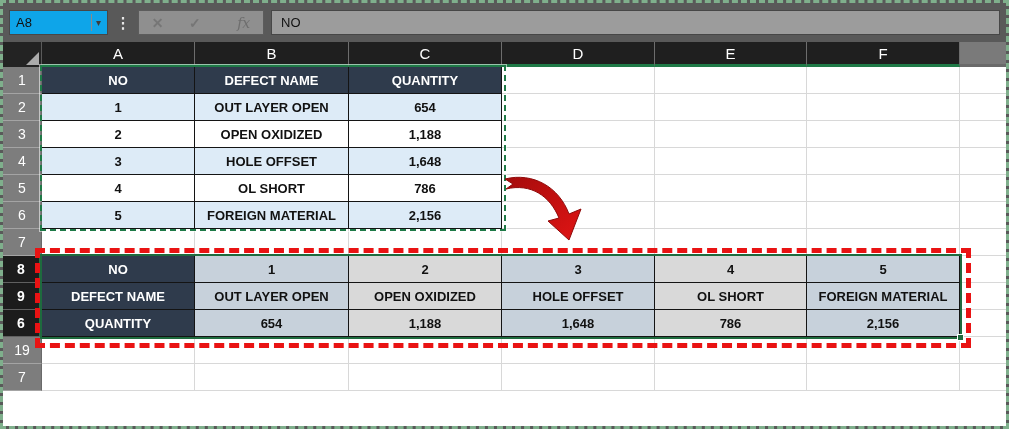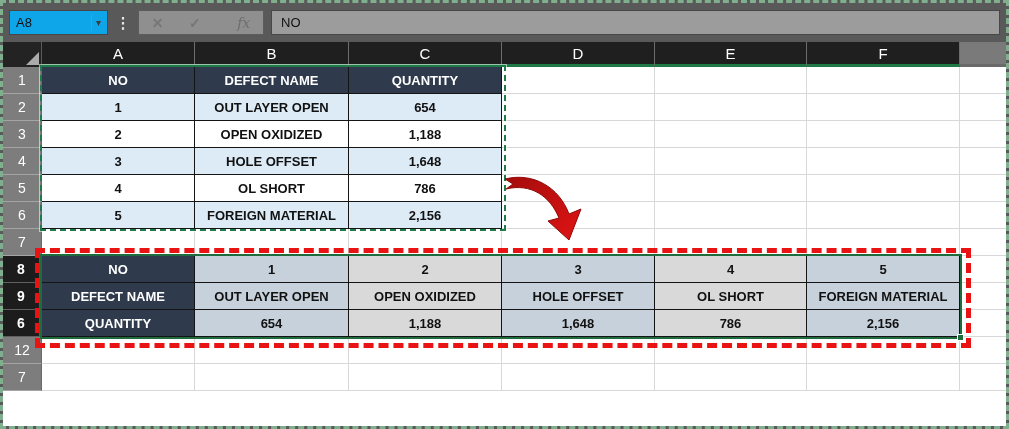--- a/index.html
+++ b/index.html
@@ -205,21 +205,21 @@
       <div class="c wb t2a">654</div>
       <div class="c wc t2b">1,188</div>
       <div class="c wd t2a">1,648</div>
       <div class="c we t2b">786</div>
       <div class="c wf t2a">2,156</div>
       <div class="sl"></div>
     </div>
 
 
     <div class="row">
-      <div class="gut">12</div>
+      <div class="gut">19</div>
       <div class="c wa"></div>
       <div class="c wb"></div>
       <div class="c wc"></div>
       <div class="c wd"></div>
       <div class="c we"></div>
       <div class="c wf"></div>
       <div class="sl"></div>
     </div>
 
     <div class="row">

